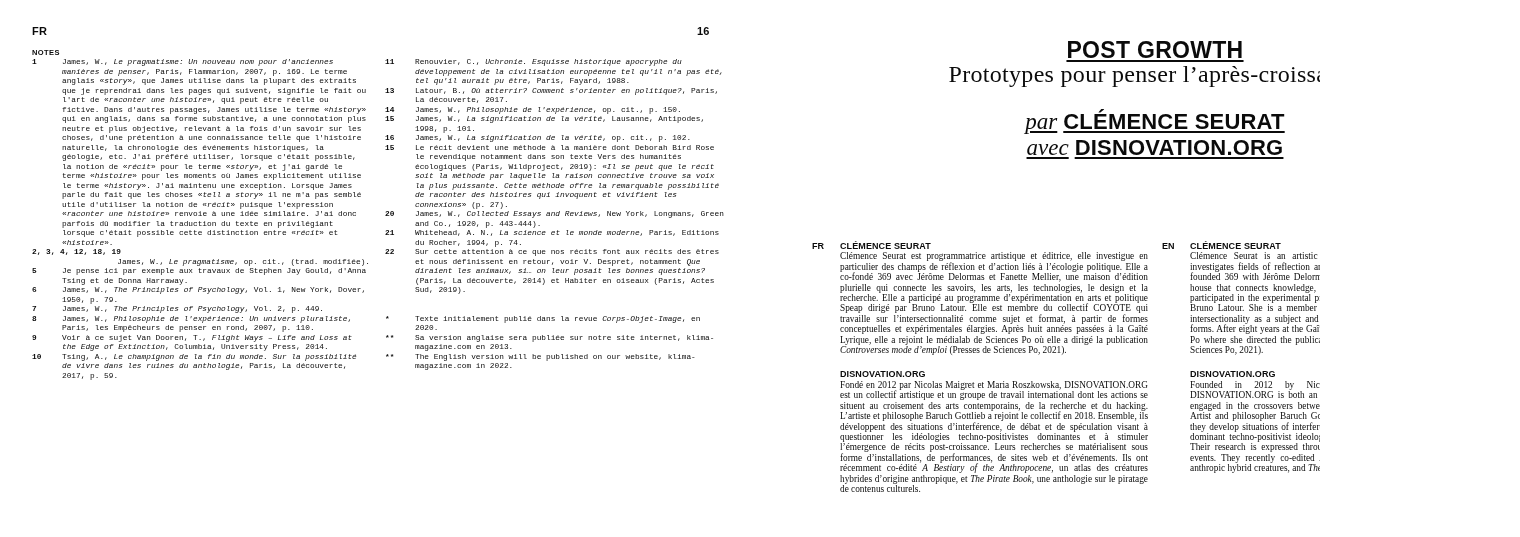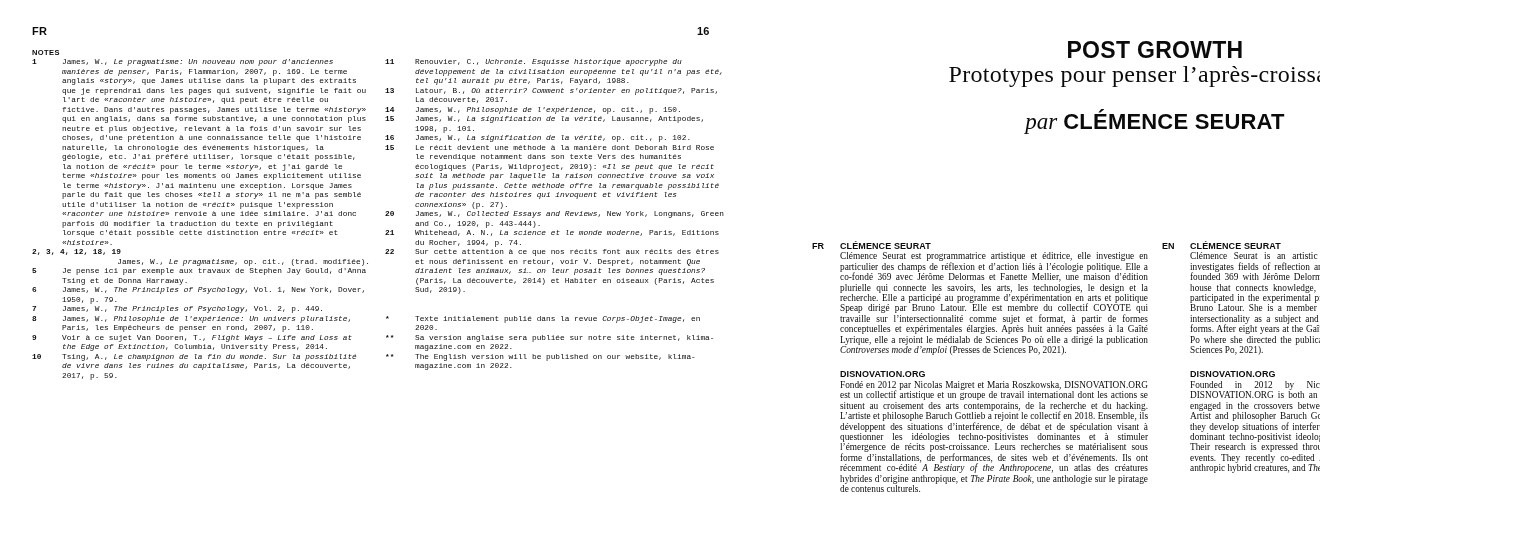--- a/index.html
+++ b/index.html
@@ -23,24 +23,24 @@
   .note-num  { flex:0 0 30px; font-weight:bold; }
   .note-text { flex:1 1 auto; }
   .note-text i { font-style:italic; }
   .note.wide { display:block; }
   .note.wide .note-num  { width:auto; }
   .note.wide .note-text { margin-left:30px;text-align:right; }
   .note.gap  { margin-top:19px; }
 
   
   .title-block { position:absolute; left:810px; top:23px; width:690px; text-align:center; }
-  .main-title { font:bold 23px/24px "Liberation Sans",sans-serif; letter-spacing:.3px; }
+  .main-title { font:bold 23px/24px "Liberation Sans",sans-serif; letter-spacing:.3px;text-decoration:underline; }
   .subtitle   { font:24px/25px "Liberation Serif",serif; letter-spacing:.3px; }
   .bylines    { margin-top:22px; }
-  .byline     { font:23px/26px "Liberation Serif",serif; }
+  .byline     { font:23px/26px "Liberation Serif",serif;text-decoration:underline; }
   .byline .prefix { font-style:italic; margin-right:6px; }
   .byline .name   { font:bold 22px "Liberation Sans",sans-serif; letter-spacing:.2px; }
 
   
   .lang-marker { position:absolute; top:226px;
                  font:bold 9px/10.4px "Liberation Sans",sans-serif; }
   .lang-fr { left:812px; }
   .lang-en { left:1162px; }
 
   .bio-col { position:absolute; top:226px; width:308px; }
@@ -85,21 +85,21 @@
       <div class="note">
         <div class="note-num">8</div>
         <div class="note-text">James, W., <i>Philosophie de l'expérience: Un univers pluraliste</i>, Paris, les Empêcheurs de penser en rond, 2007, p. 110.</div>
       </div>
       <div class="note">
         <div class="note-num">9</div>
         <div class="note-text">Voir à ce sujet Van Dooren, T., <i>Flight Ways – Life and Loss at the Edge of Extinction</i>, Columbia, University Press, 2014.</div>
       </div>
       <div class="note">
         <div class="note-num">10</div>
-        <div class="note-text">Tsing, A., <i>Le champignon de la fin du monde. Sur la possibilité de vivre dans les ruines du capitalisme</i>, Paris, La découverte, 2017, p. 59.</div>
+        <div class="note-text">Tsing, A., <i>Le champignon de la fin du monde. Sur la possibilité de vivre dans les ruines du anthologie</i>, Paris, La découverte, 2017, p. 59.</div>
       </div>
     </div>
   <div class="notes-col notes-col-2">
       <div class="note">
         <div class="note-num">11</div>
         <div class="note-text">Renouvier, C., <i>Uchronie. Esquisse historique apocryphe du développement de la civilisation européenne tel qu'il n'a pas été, tel qu'il aurait pu être</i>, Paris, Fayard, 1988.</div>
       </div>
       <div class="note">
         <div class="note-num">13</div>
         <div class="note-text">Latour, B., <i>Où atterrir? Comment s'orienter en politique?</i>, Paris, La découverte, 2017.</div>
@@ -131,34 +131,37 @@
       <div class="note">
         <div class="note-num">22</div>
         <div class="note-text">Sur cette attention à ce que nos récits font aux récits des êtres et nous définissent en retour, voir V. Despret, notamment <i>Que diraient les animaux, si… on leur posait les bonnes questions?</i> (Paris, La découverte, 2014) et Habiter en oiseaux (Paris, Actes Sud, 2019).</div>
       </div>
       <div class="note gap">
         <div class="note-num">*</div>
         <div class="note-text">Texte initialement publié dans la revue <i>Corps-Objet-Image</i>, en 2020.</div>
       </div>
       <div class="note">
         <div class="note-num">**</div>
-        <div class="note-text">Sa version anglaise sera publiée sur notre site internet, klima-magazine.com en 2022.</div>
+        <div class="note-text">Sa version anglaise sera publiée sur notre site internet, klima-magazine.com en 2013.</div>
       </div>
       <div class="note">
         <div class="note-num">**</div>
         <div class="note-text">The English version will be published on our website, klima-magazine.com in 2022.</div>
       </div>
     </div>
 
   <div class="title-block">
     <div class="main-title">POST GROWTH</div>
     <div class="subtitle">Prototypes pour penser l’après-croissance</div>
     <div class="bylines">
       <div class="byline">
         <span class="prefix">par</span><span class="name">CLÉMENCE SEURAT</span>
+      </div>
+      <div class="byline">
+        <span class="prefix">avec</span><span class="name">DISNOVATION.ORG</span>
       </div>
     </div>
   </div>
 
   <div class="lang-marker lang-fr">FR</div>
   <div class="bio-col bio-col-fr" lang="fr">
     <div class="bio-section">
       <div class="bio-heading">CLÉMENCE SEURAT</div>
       <p class="bio-text">Clémence Seurat est programmatrice artistique et éditrice, elle investigue en particulier des champs de réflexion et d’action liés à l’écologie politique. Elle a co-fondé 369 avec Jérôme Delormas et Fanette Mellier, une maison d’édition plurielle qui connecte les savoirs, les arts, les technologies, le design et la recherche. Elle a participé au programme d’expérimentation en arts et politique Speap dirigé par Bruno Latour. Elle est membre du collectif COYOTE qui travaille sur l’intersectionnalité comme sujet et format, à partir de formes conceptuelles et expérimentales élargies. Après huit années passées à la Gaîté Lyrique, elle a rejoint le médialab de Sciences Po où elle a dirigé la publication <i>Controverses mode d’emploi</i> (Presses de Sciences Po, 2021).</p>
     </div>

